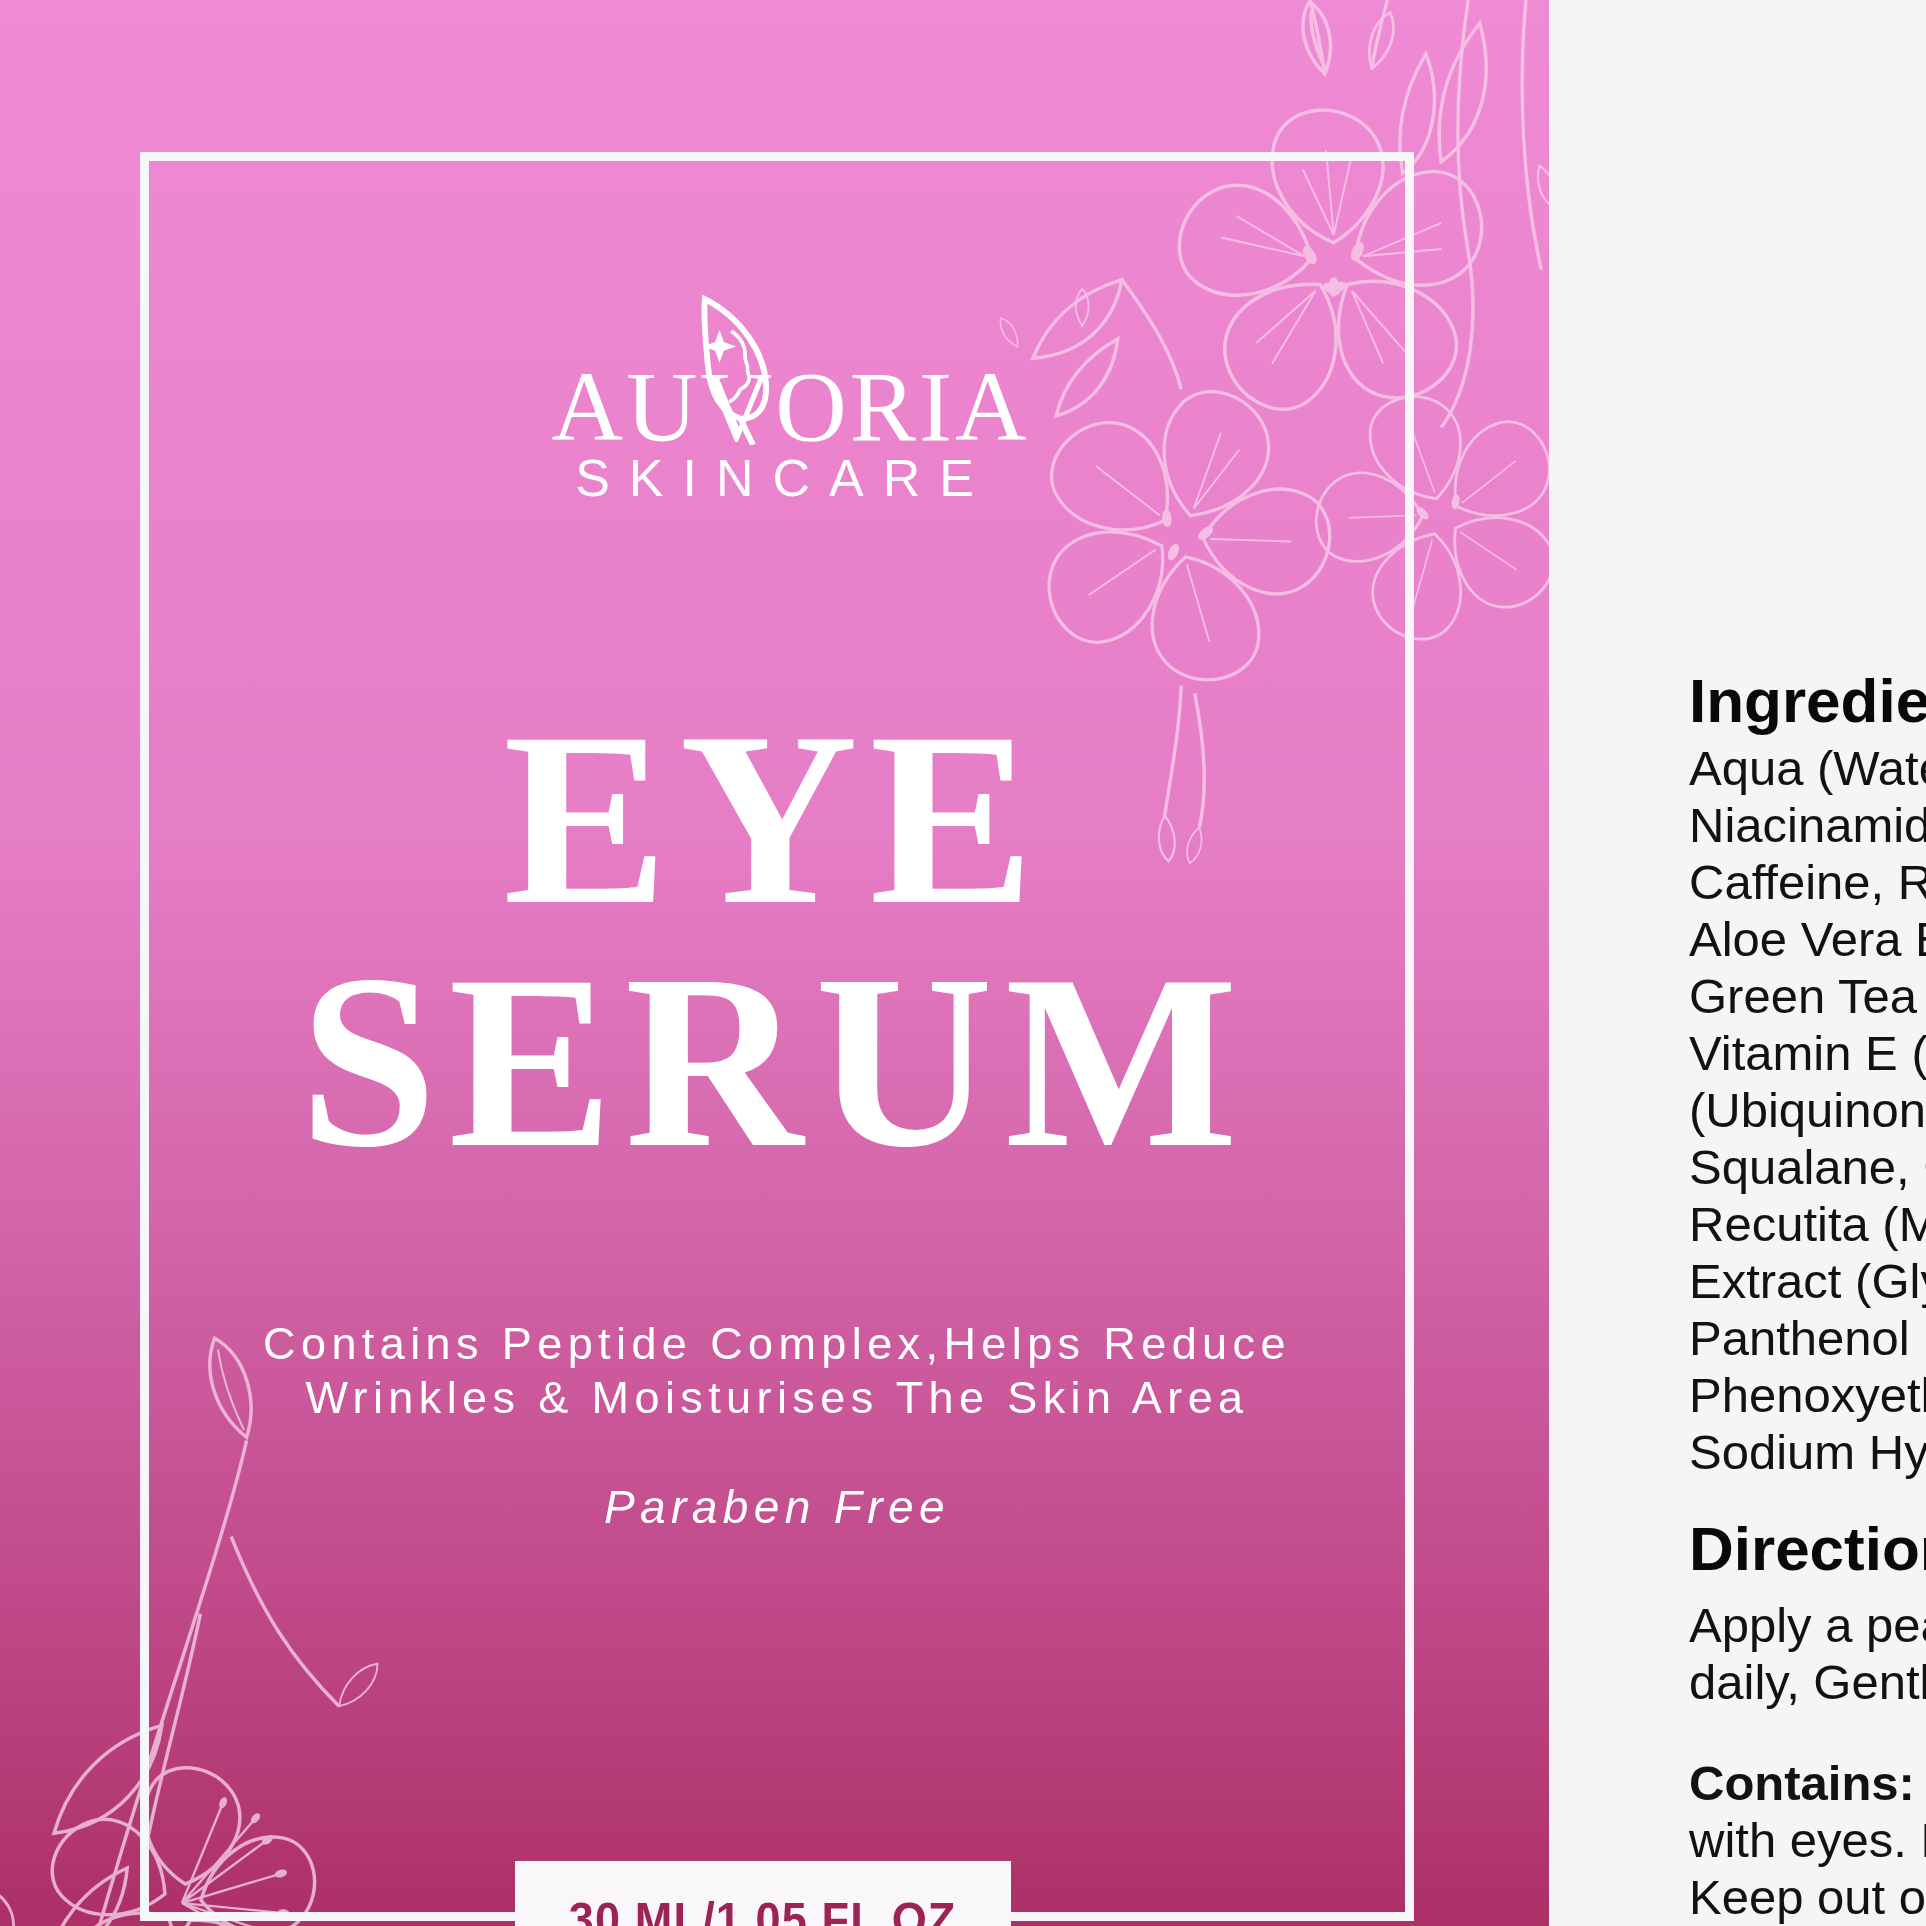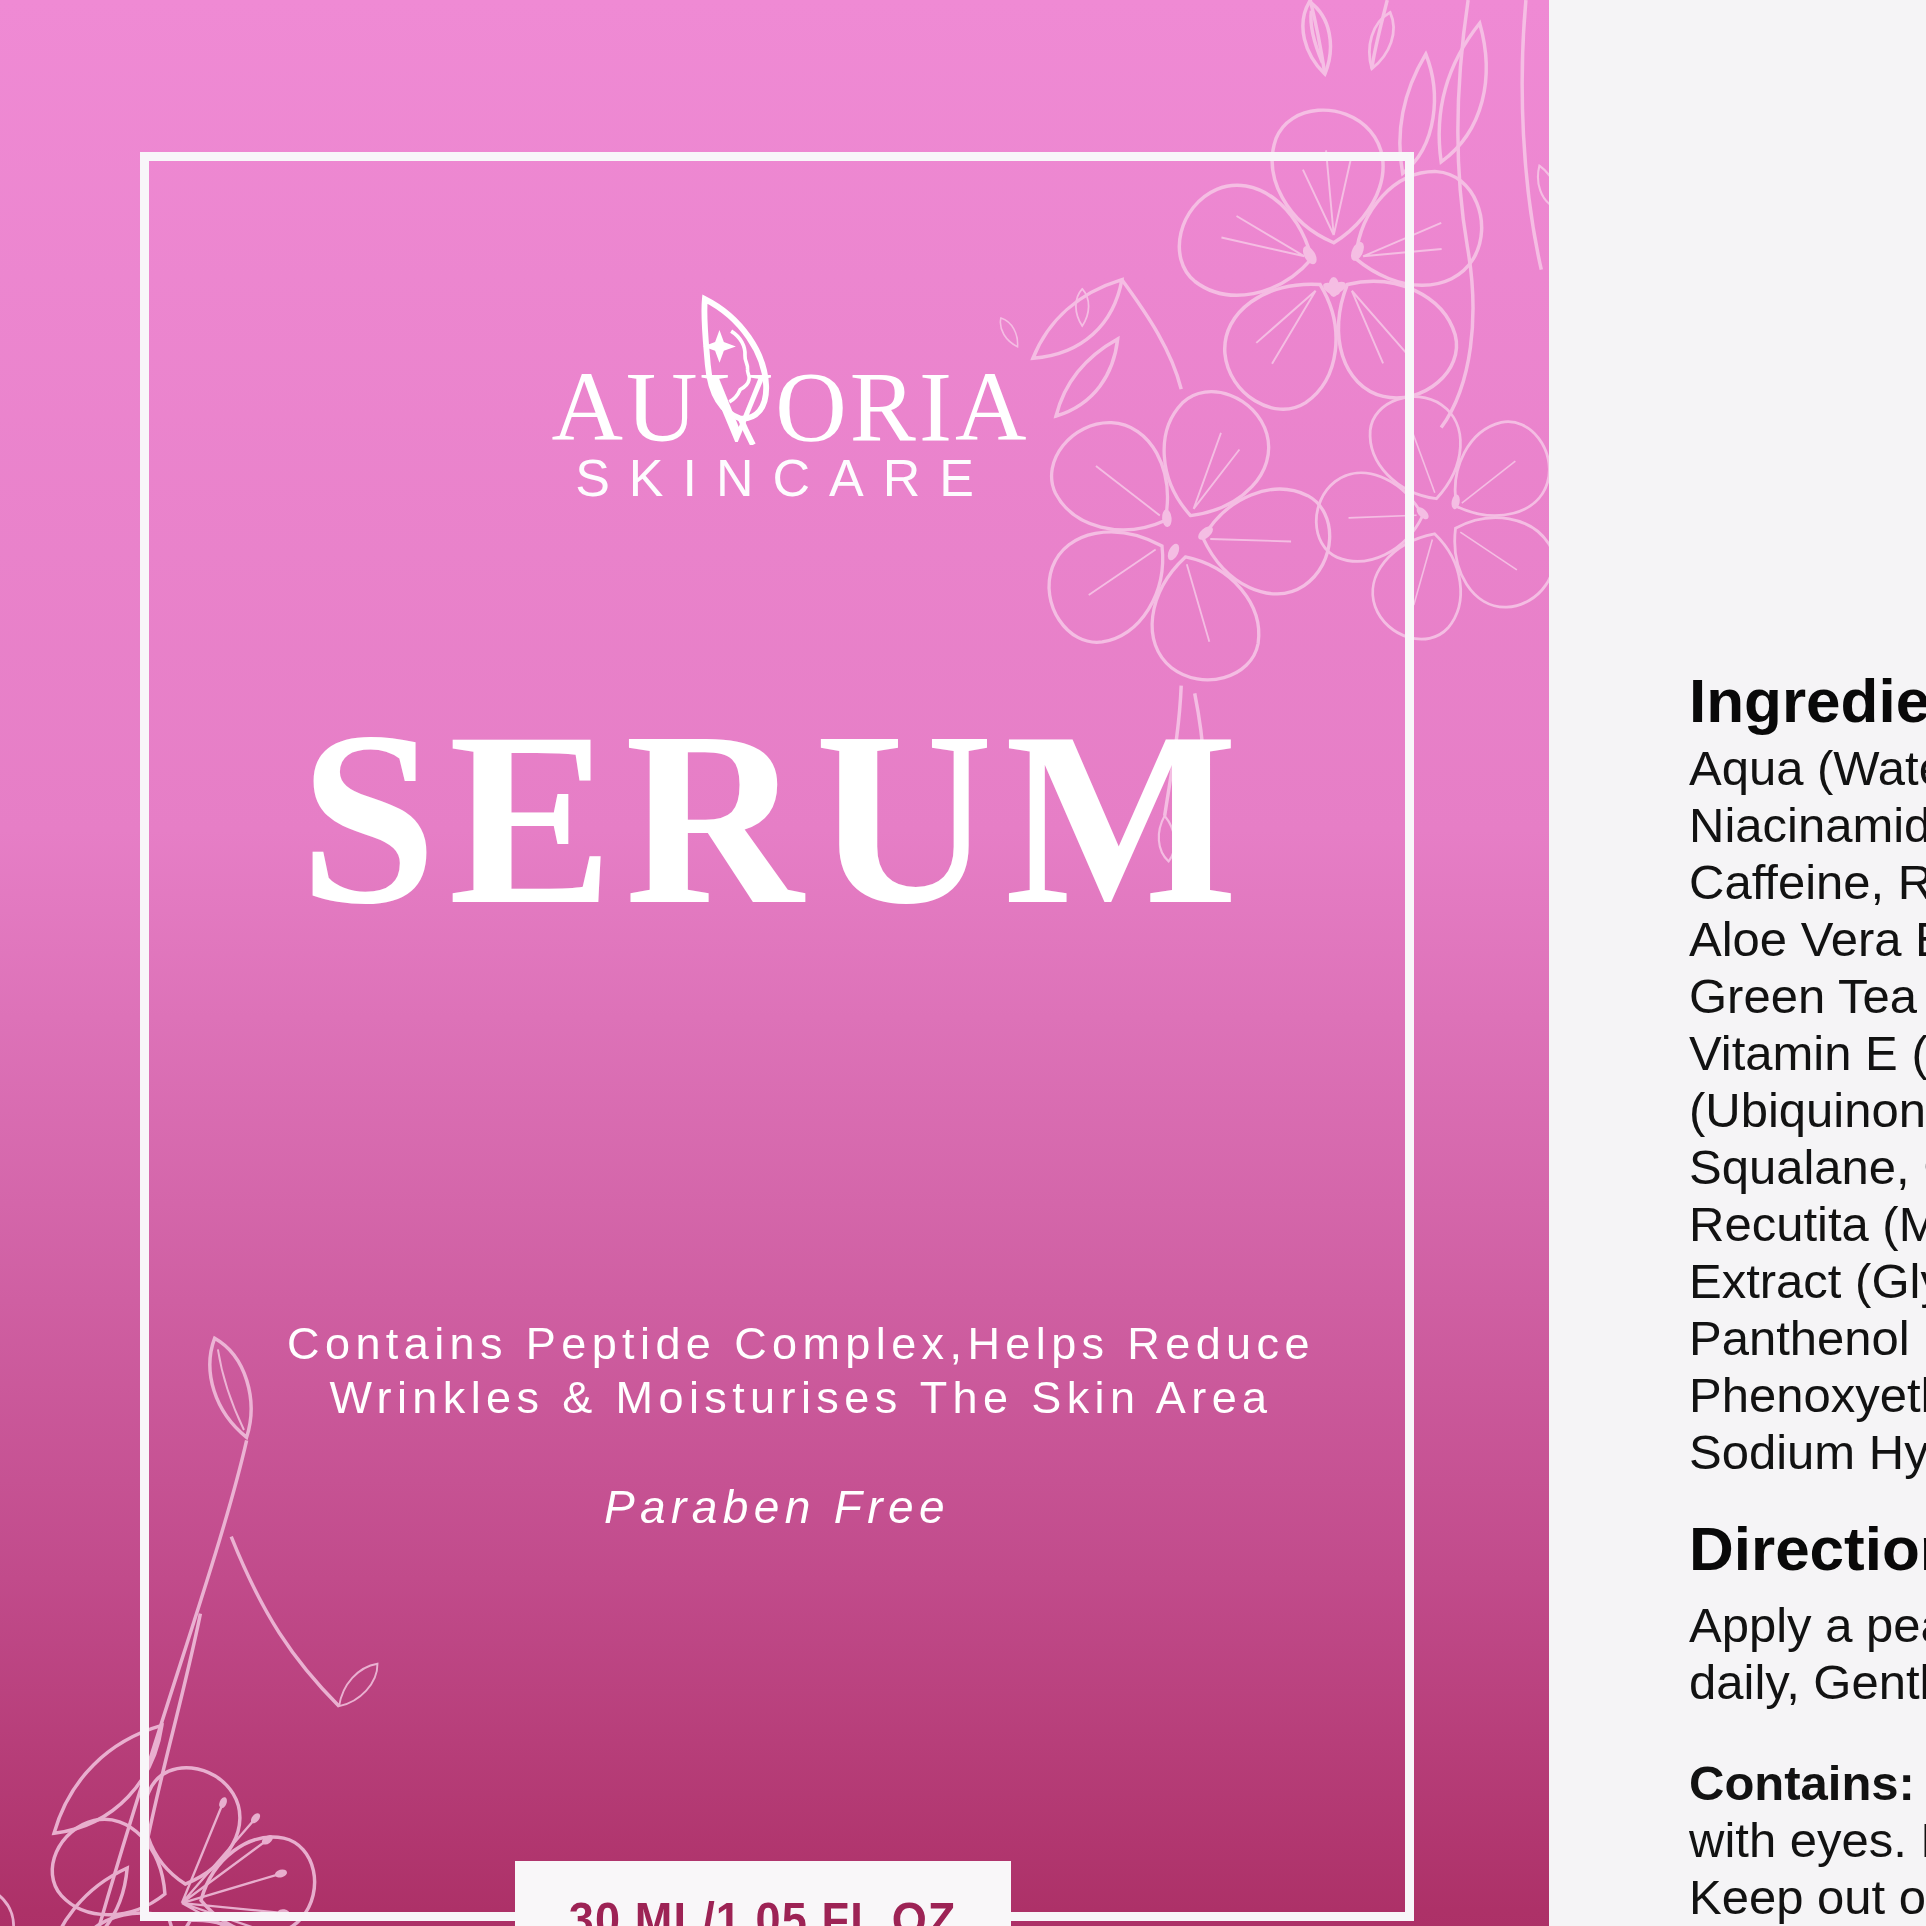--- a/index.html
+++ b/index.html
@@ -15,21 +15,21 @@
   .emblem{position:absolute;z-index:3;left:683px;top:288px;width:124px;height:157px;}
   .brand-name{position:absolute;z-index:4;left:16px;top:357px;width:1549px;text-align:center;
     font-family:"Liberation Serif",serif;font-size:99px;line-height:100px;font-weight:400;
     color:#ffffff;letter-spacing:3.1px;}
   .brand-tagline{position:absolute;z-index:4;left:9.6px;top:451px;width:1549px;text-align:center;
     font-size:52px;line-height:54px;font-weight:400;color:#fdfcfe;letter-spacing:19px;}
   .front-title{position:absolute;z-index:4;left:0;top:697px;width:1549px;text-align:center;
     font-family:"Liberation Serif",serif;font-weight:700;font-size:247px;line-height:243px;
     color:#ffffff;letter-spacing:11.6px;}
   .claims{position:absolute;z-index:4;left:140px;top:1317px;width:1274px;text-align:center;
-    font-size:45px;line-height:54px;color:#ffffff;letter-spacing:5.4px;white-space:pre-line;padding-left:24px;}
+    font-size:45px;line-height:54px;color:#ffffff;letter-spacing:5.4px;white-space:pre-line;}
   .paraben{position:absolute;z-index:4;left:140px;top:1480px;width:1274px;text-align:center;
     font-size:46px;line-height:54px;color:#ffffff;letter-spacing:5.4px;font-style:italic;}
   .size-box{position:absolute;z-index:5;left:515px;top:1861px;width:496px;height:115px;
     background:#f9f7f9;display:flex;align-items:center;justify-content:center;}
   .size-text{font-weight:700;font-size:49px;color:#9d2355;letter-spacing:1.2px;transform:scaleX(.92);white-space:nowrap;}
   .back-title{position:absolute;left:0;top:428px;width:1426px;margin:0;text-align:center;
     font-size:105px;line-height:108px;font-weight:700;color:#0c0c0c;letter-spacing:1.5px;}
   .sec-heading{position:absolute;left:140px;margin:0;font-size:62px;line-height:69px;font-weight:700;color:#090909;}
   .h-ing{top:666px;}
   .h-dir{top:1514px;}
@@ -235,20 +235,21 @@
       <path d="M60,30 C160,80 225,180 228,268 C230,330 200,360 158,358 C105,340 75,290 68,210 C62,140 55,80 60,30 Z" fill="none" stroke="#ffffff" stroke-width="16"></path>
       <path d="M158,358 C172,392 183,412 192,430" fill="none" stroke="#ffffff" stroke-width="16"></path>
       <path d="M132,118 C158,134 172,160 170,186 C169,201 179,209 177,223 C175,233 184,239 181,251 C179,263 168,272 157,278 C149,296 139,306 127,312" fill="none" stroke="#ffffff" stroke-width="10"></path>
       <path d="M100,115 L112,148 L145,160 L112,172 L100,205 L88,172 L55,160 L88,148 Z" fill="#ffffff"></path>
     </svg>
 
     <div class="brand-name">AUVORIA</div>
     <div class="brand-tagline">SKINCARE</div>
 
     <div class="front-title">
+      <div>EYE</div>
       <div>SERUM</div>
     </div>
 
     <div class="claims">Contains Peptide Complex,Helps Reduce
 Wrinkles &amp; Moisturises The Skin Area</div>
     <div class="paraben">Paraben Free</div>
 
     <div class="size-box">
       <span class="size-text">30 ML/1.05 FL OZ</span>
     </div>

